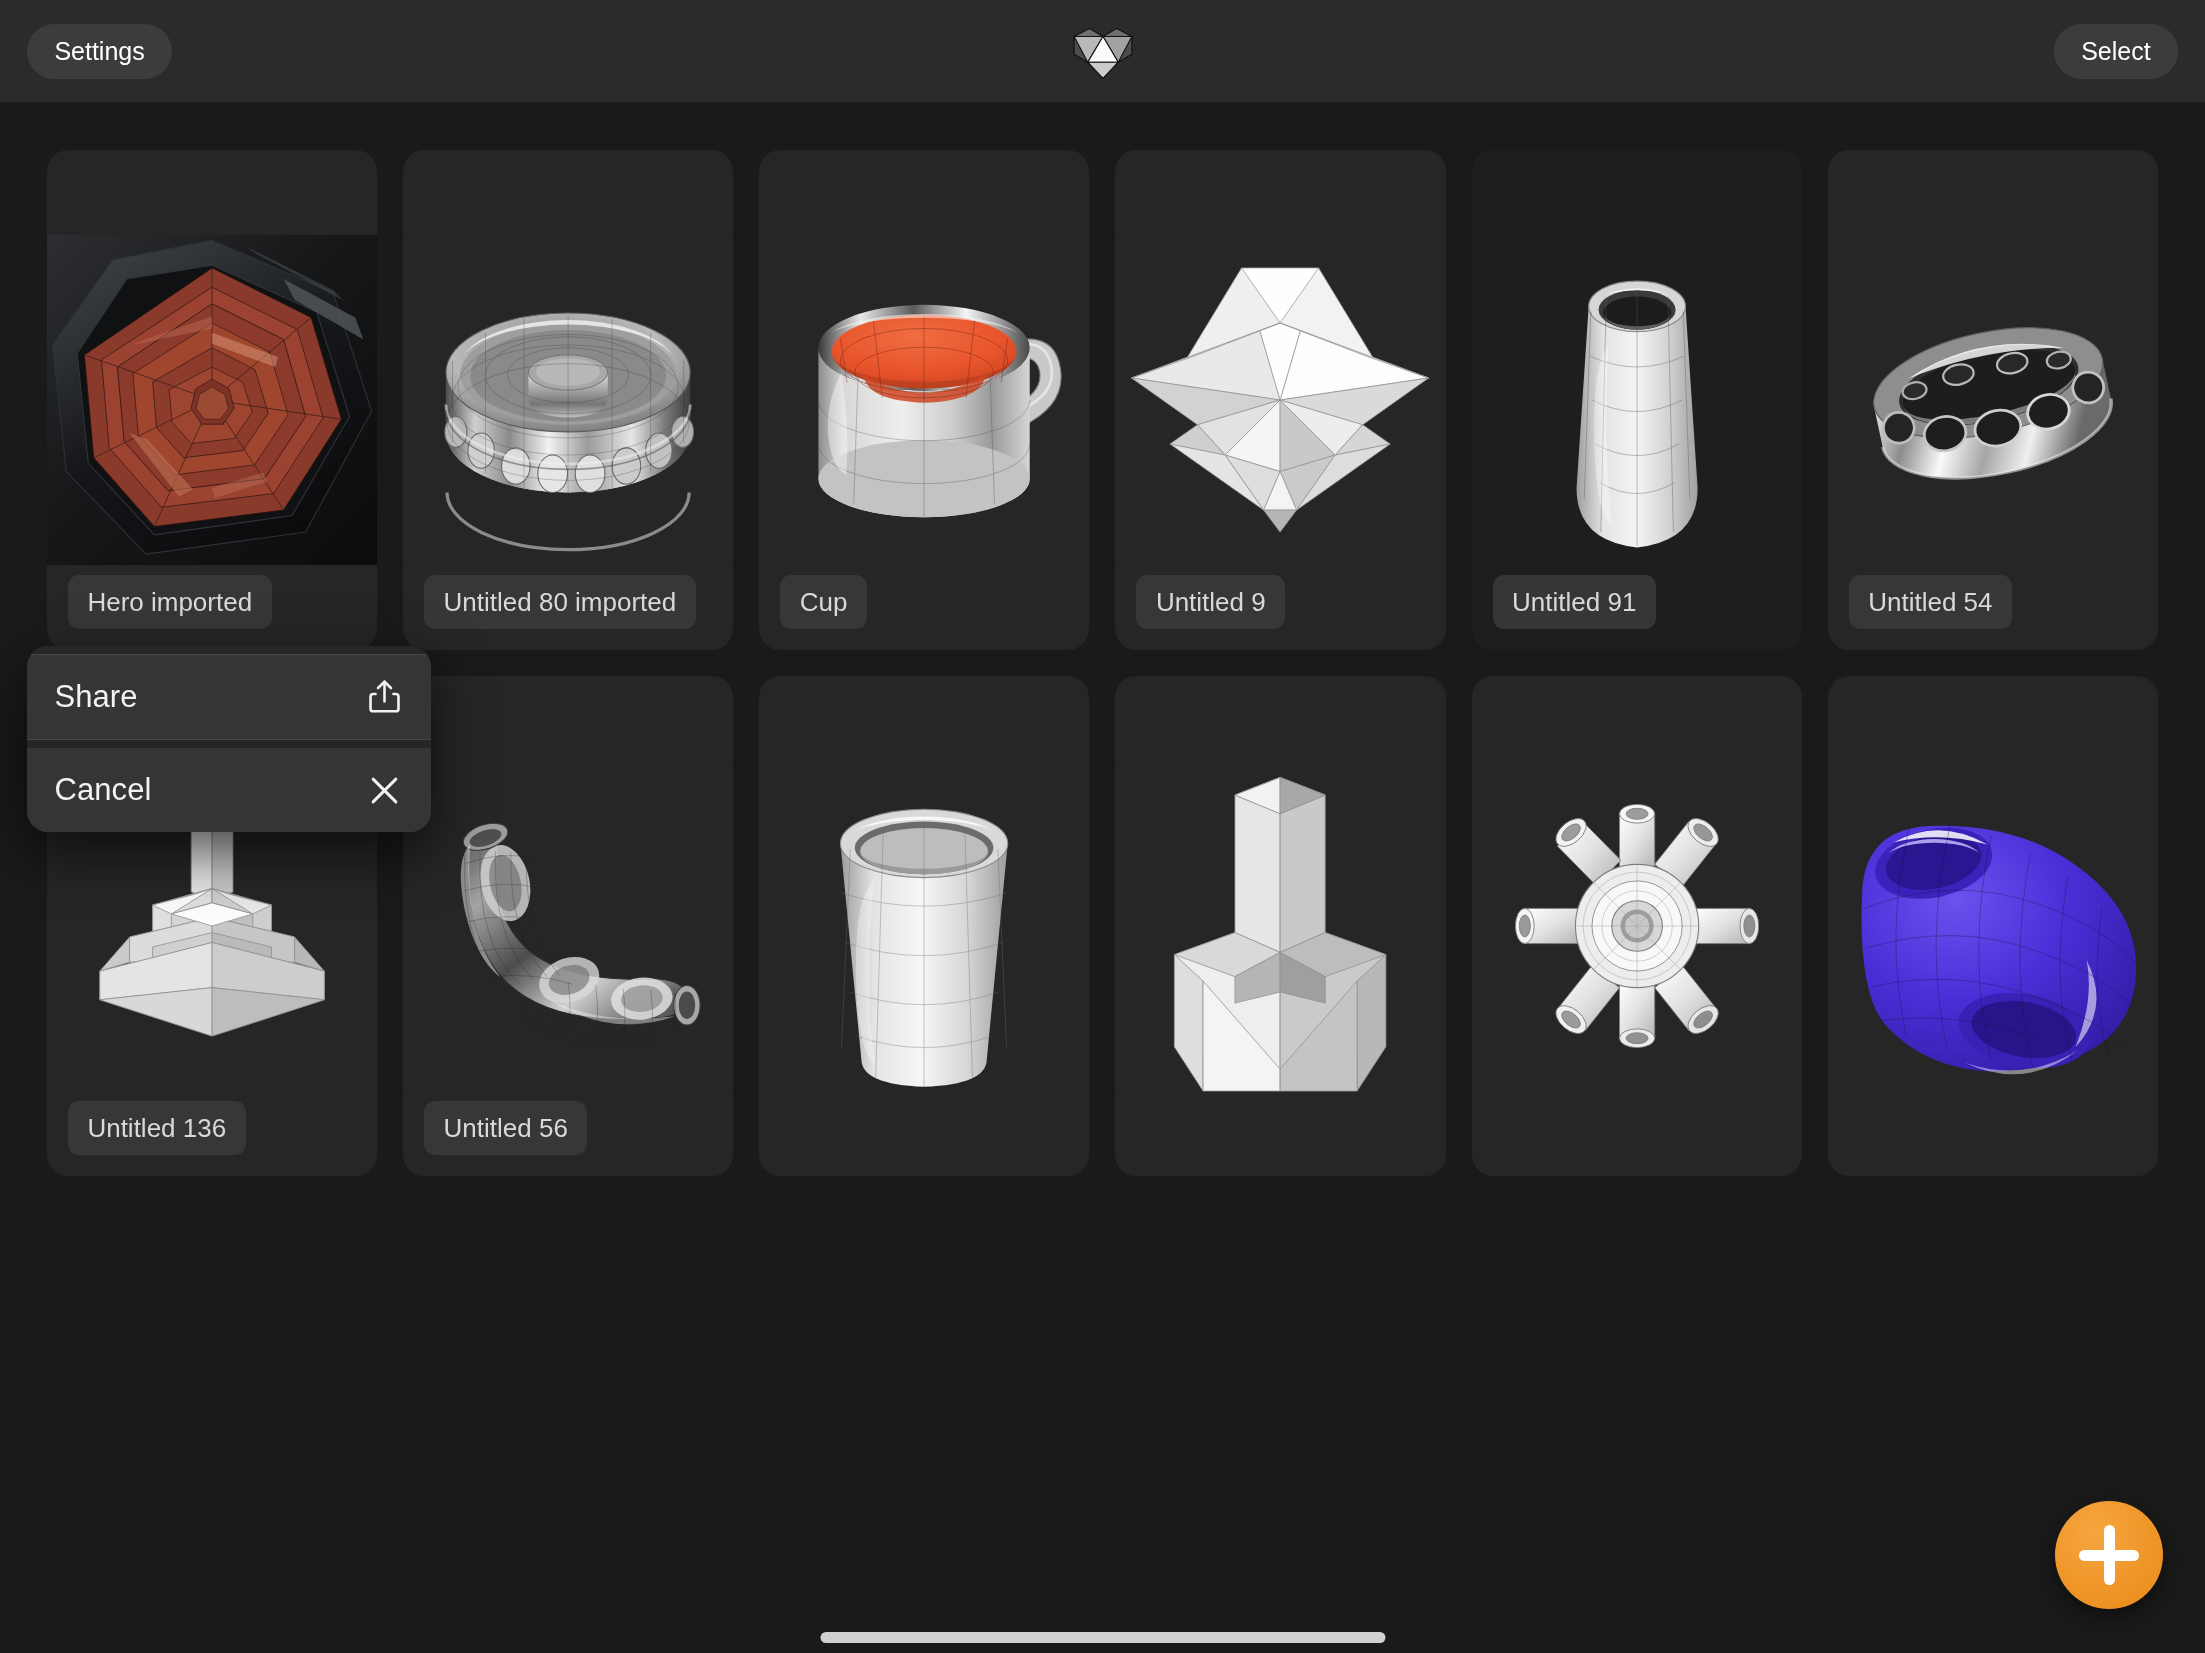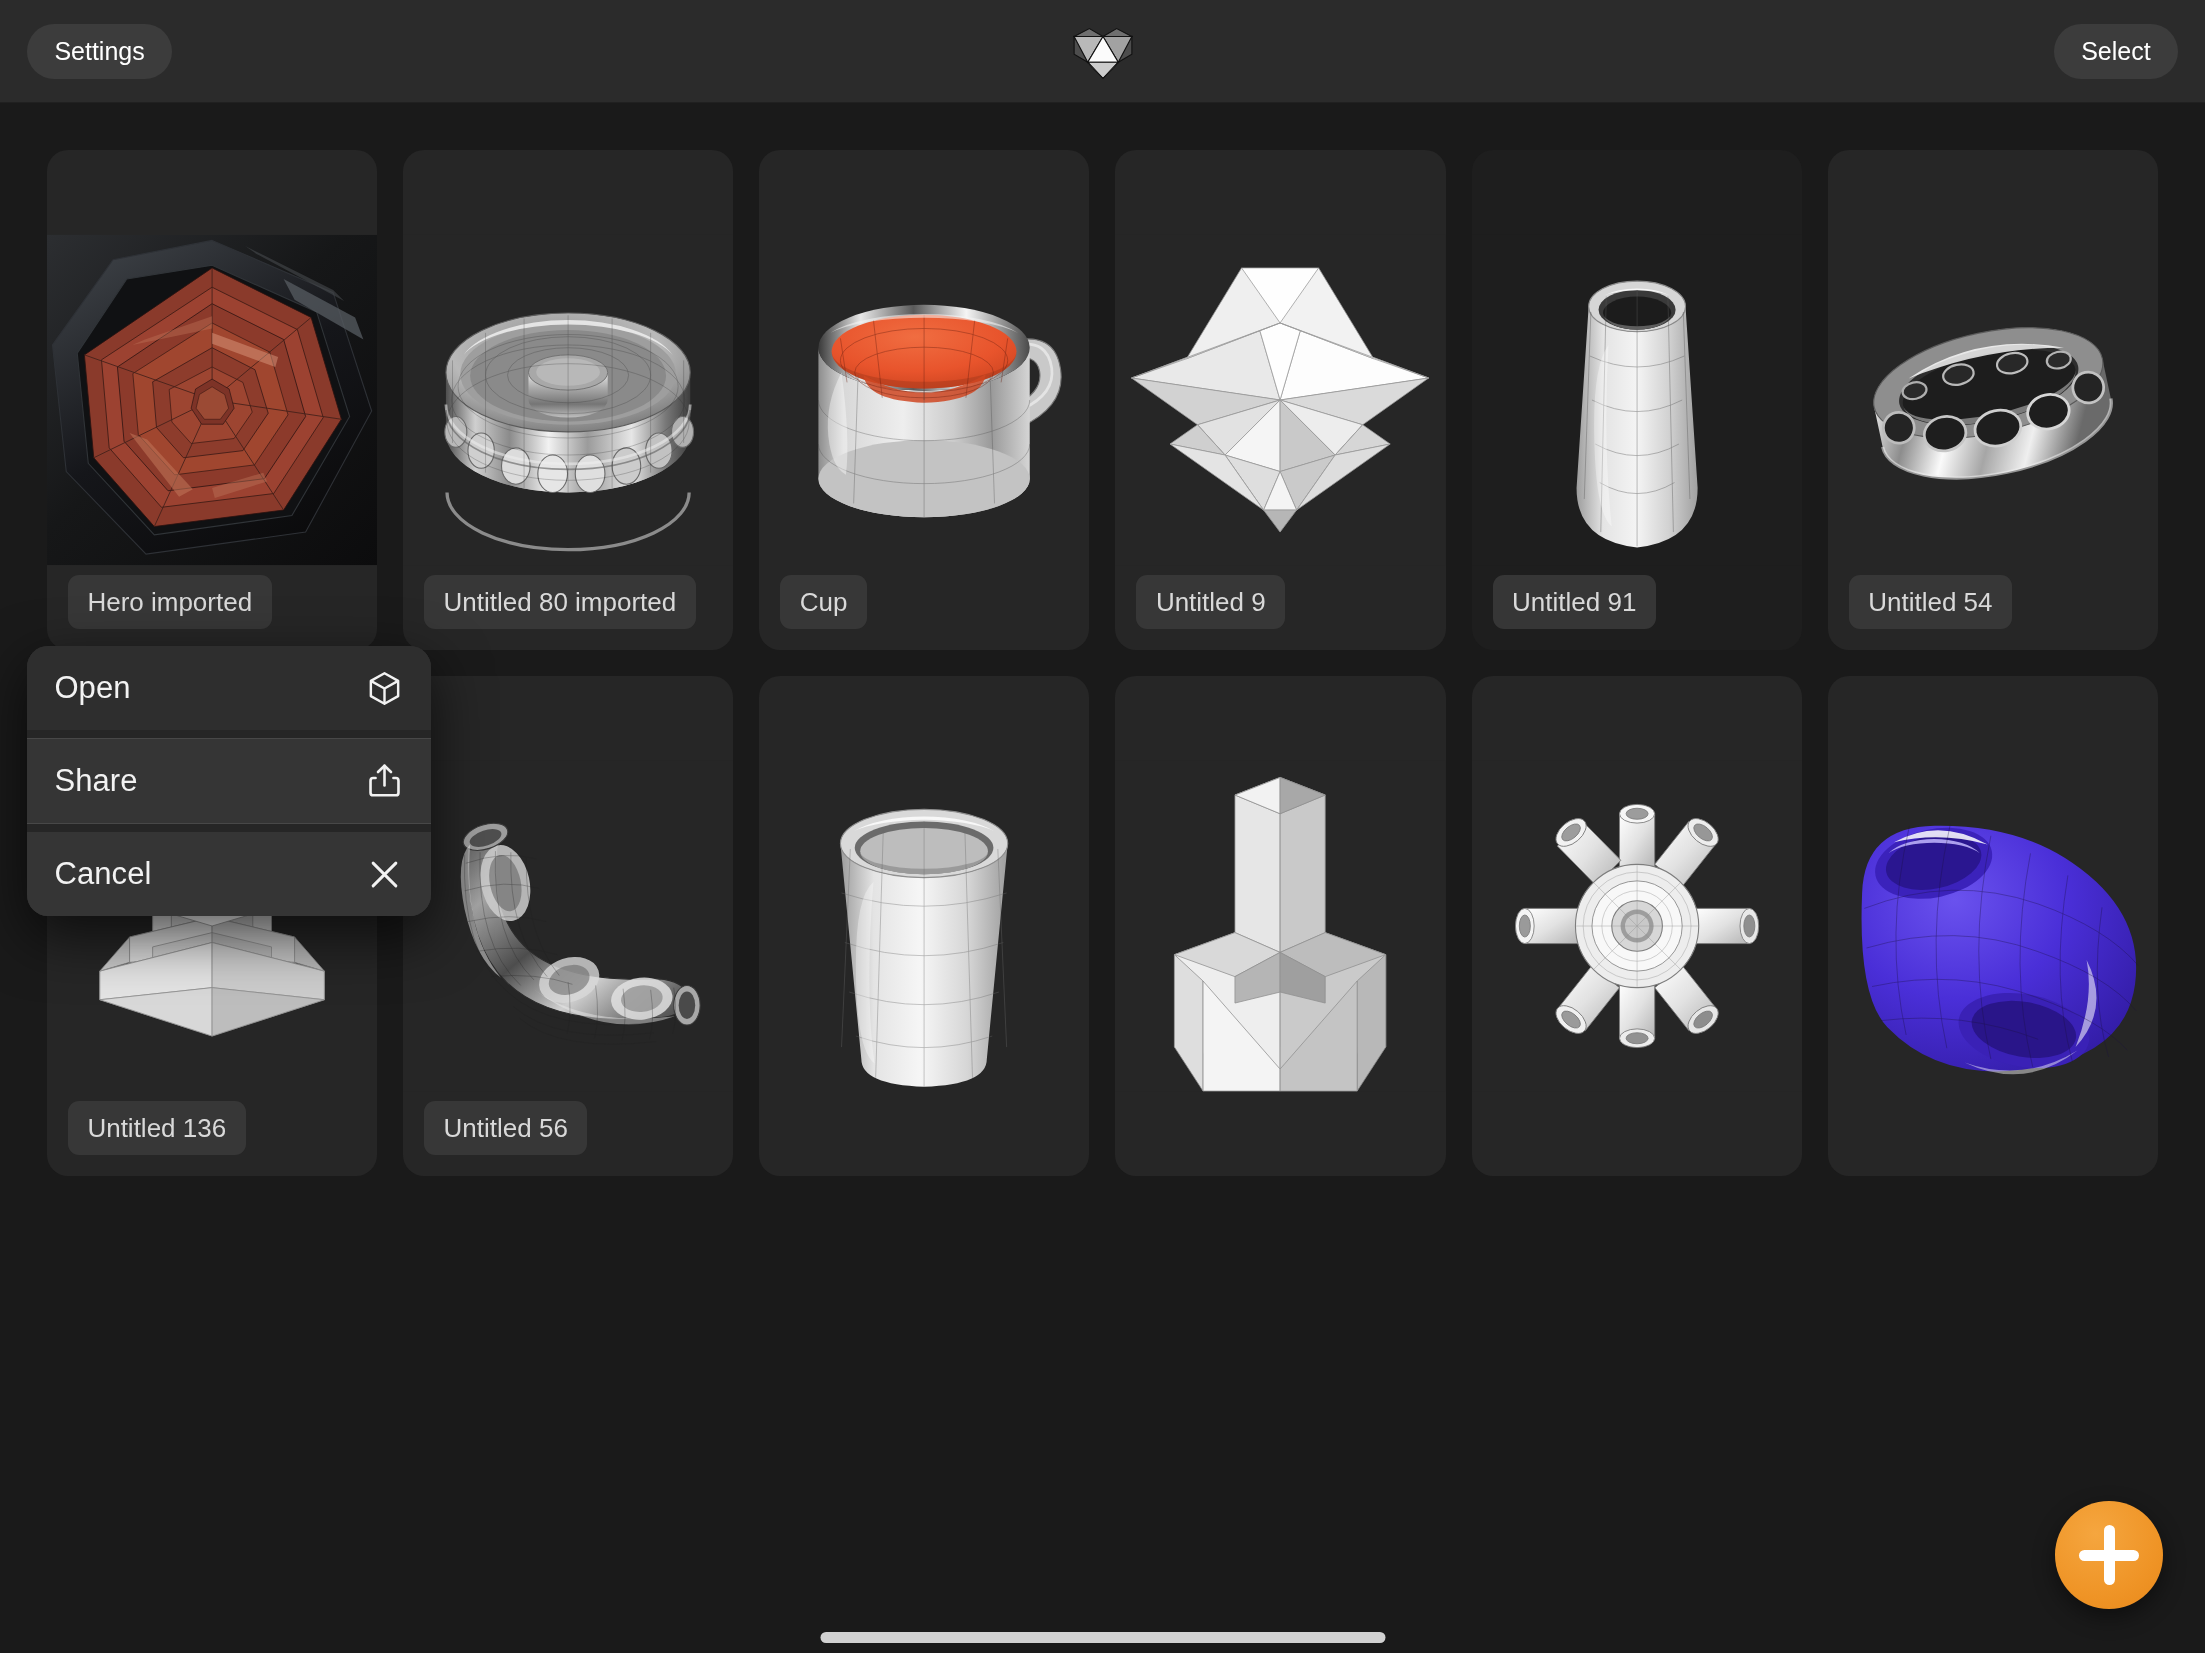--- a/index.html
+++ b/index.html
@@ -746,29 +746,20 @@
           <path d="M498 266 q-22 158 12 272"></path>
         </g>
       </svg>
     </div>
   </div>
 
 </div>
 
 <div id="context-menu">
 
-  <div class="menu-row dim">
-    <span class="mlabel">Open</span>
-    <span class="micon">
-      <svg viewBox="0 0 24 24" width="39" height="39" fill="none" stroke="#f2f2f2" stroke-width="1.5" stroke-linejoin="round">
-        <path d="M12 2.6 20.4 7.3v9.4L12 21.4 3.6 16.7V7.3z"></path>
-        <path d="M3.6 7.3 12 12l8.4-4.7M12 12v9.4"></path>
-      </svg>
-    </span>
-  </div>
   <div class="sep-thick"></div>
 
   <div class="sep-thin"></div>
 
   <div class="menu-row">
     <span class="mlabel">Share</span>
     <span class="micon">
       <svg viewBox="0 0 24 24" width="39" height="39" fill="none" stroke="#f2f2f2" stroke-width="1.6" stroke-linecap="round" stroke-linejoin="round">
         <path d="M12 3v12"></path>
         <path d="M8 6.8 12 2.9l4 3.9"></path>

